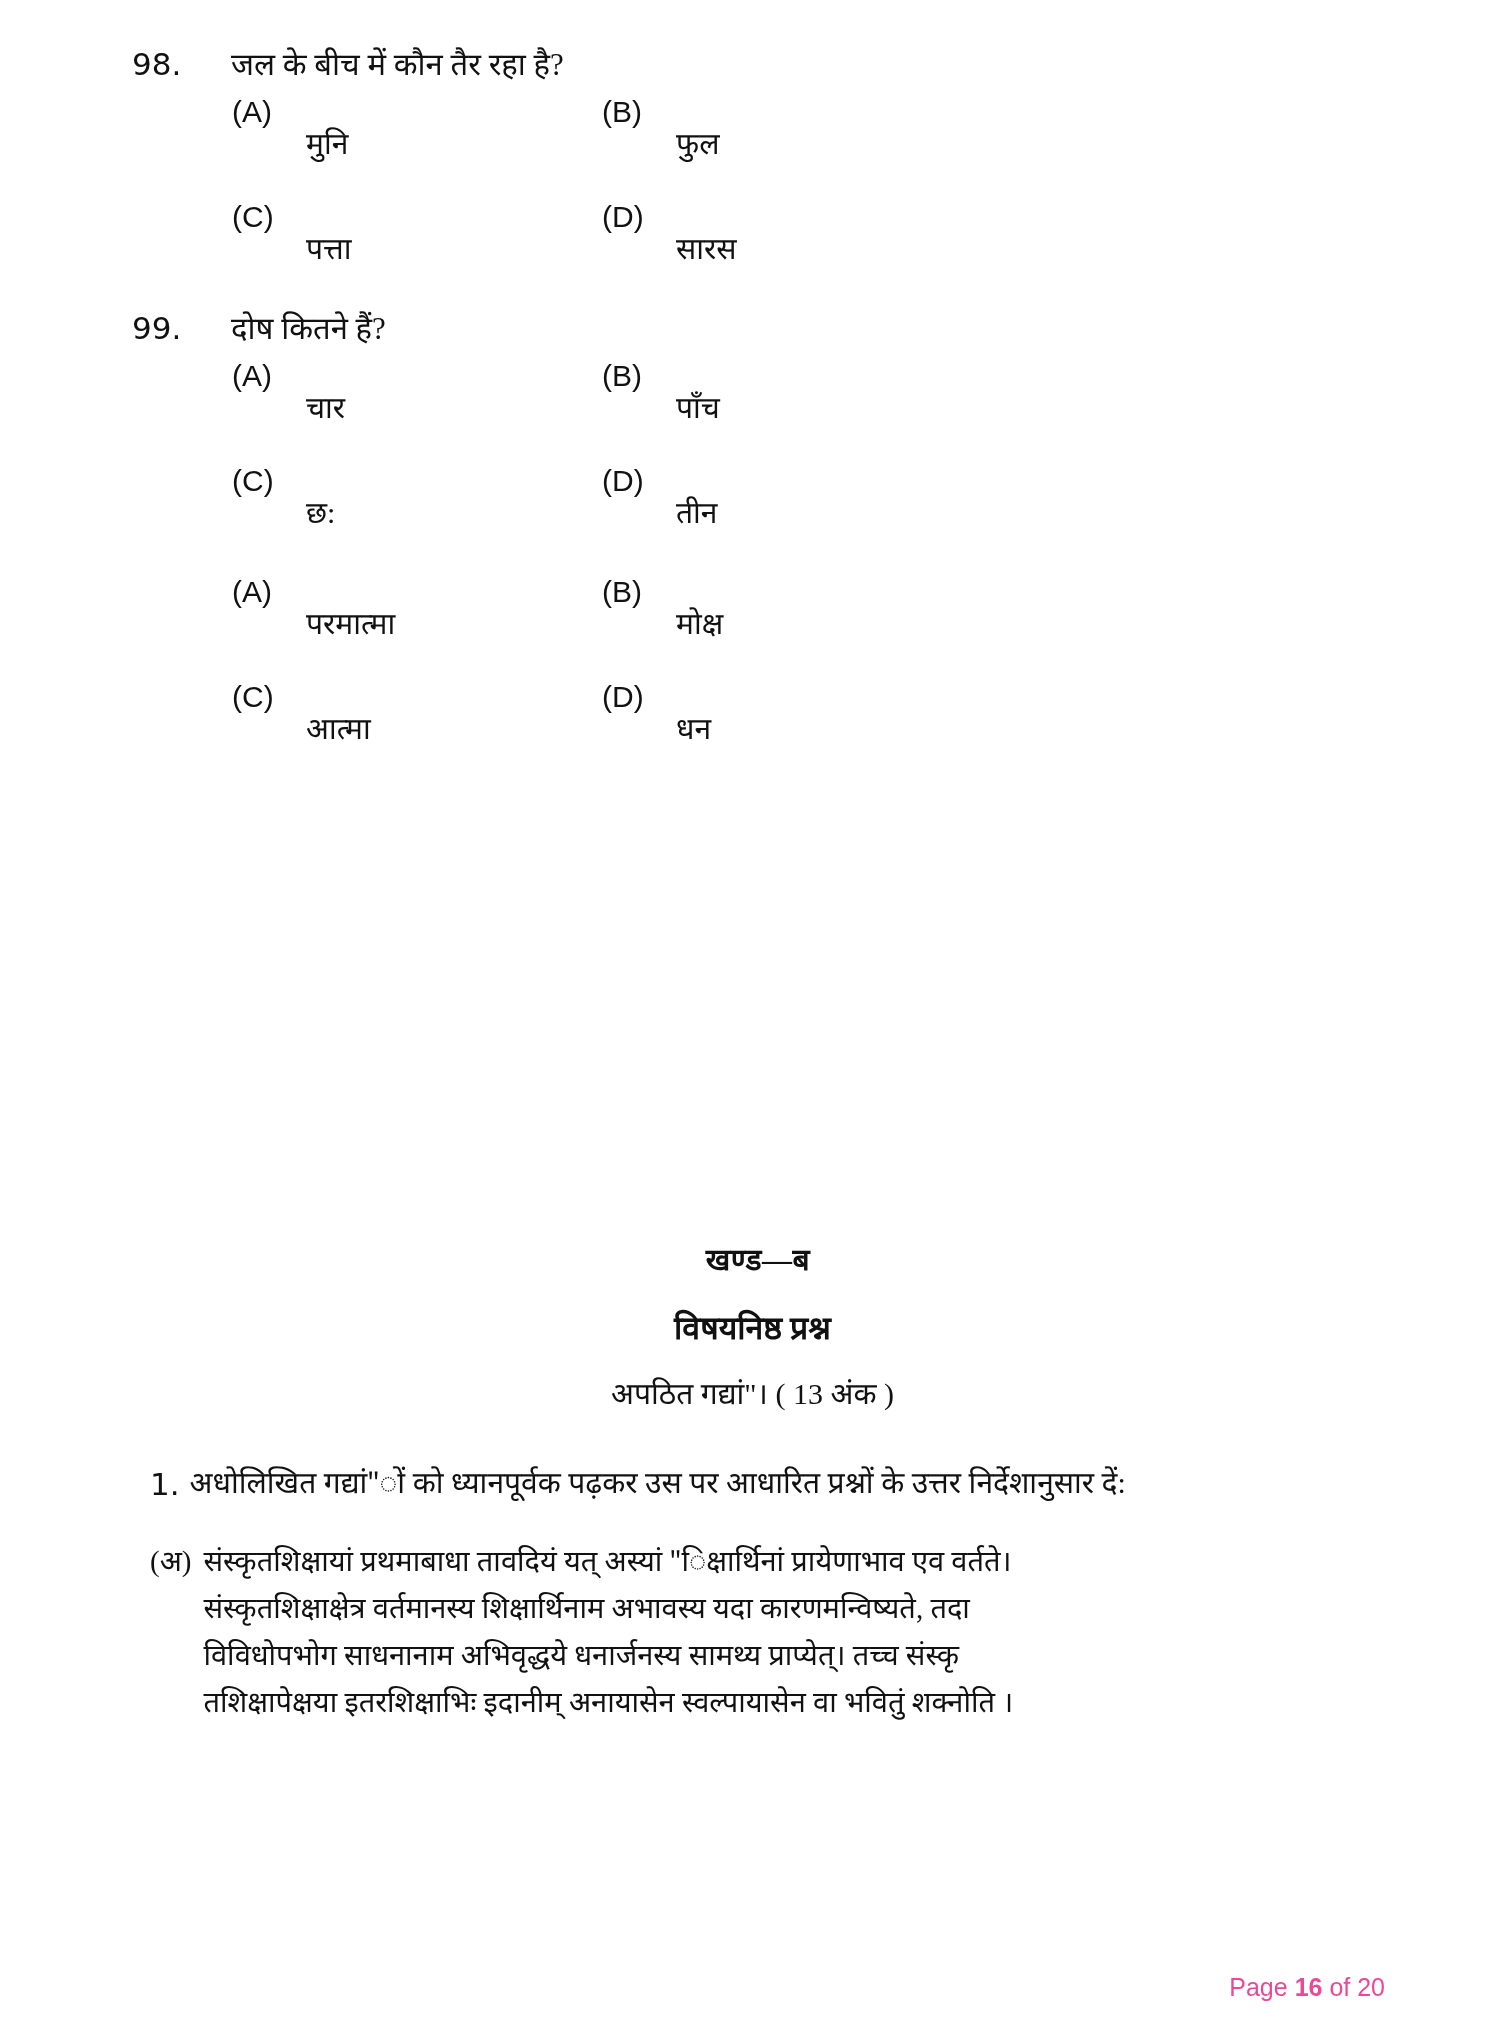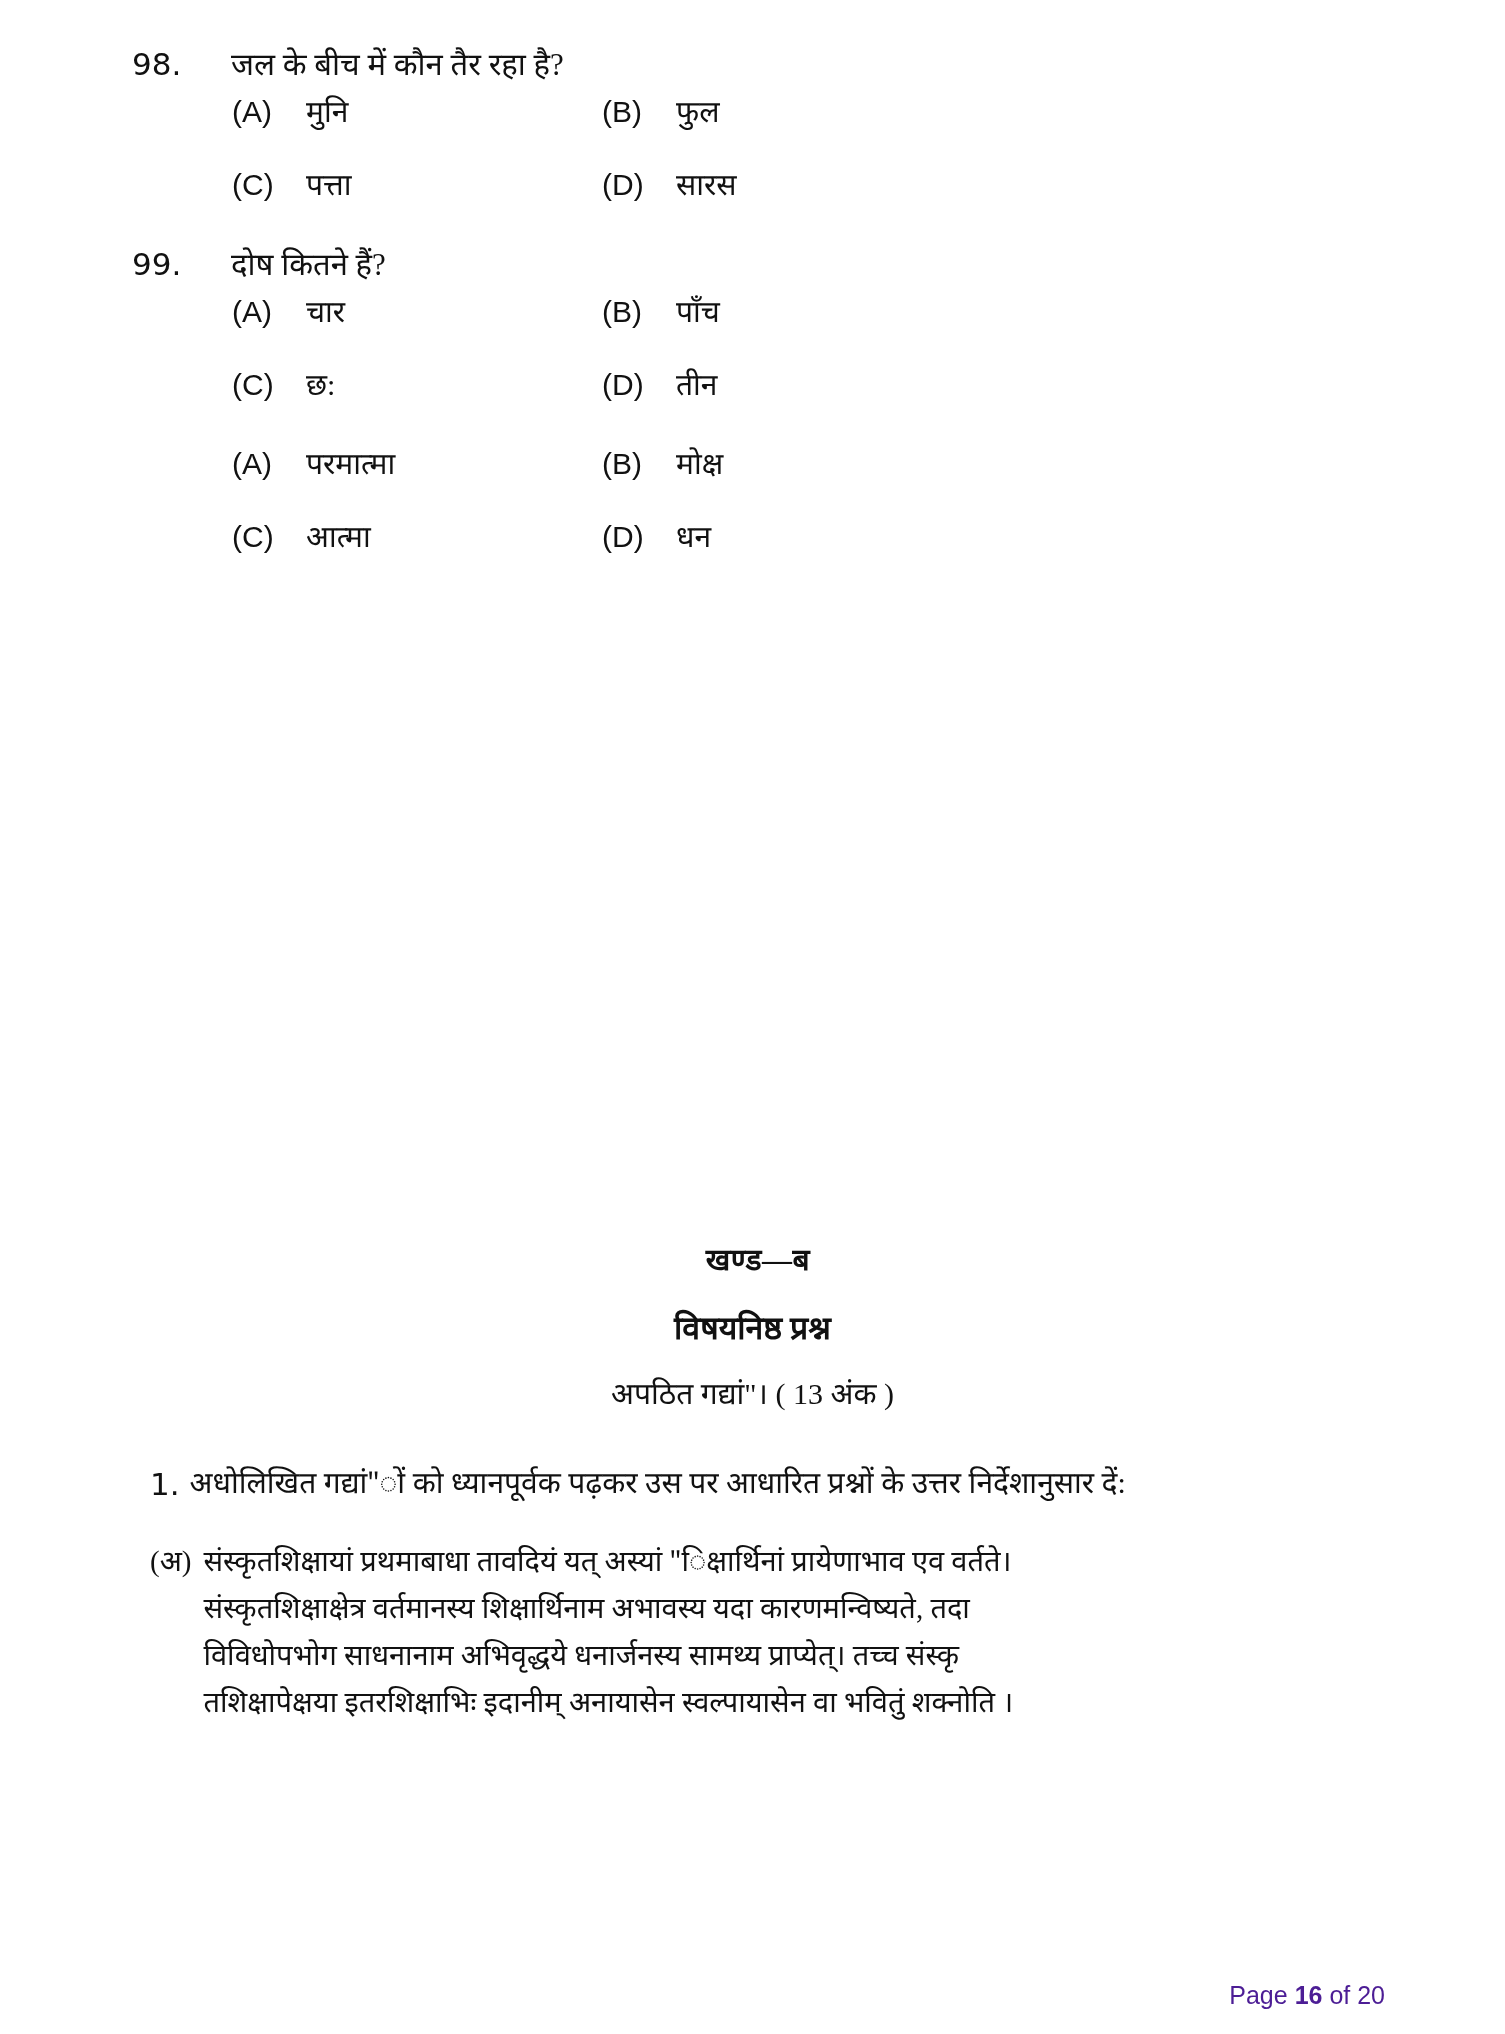--- a/index.html
+++ b/index.html
@@ -73,20 +73,21 @@
     flex: 0 0 auto;
     min-width: 74px;
     font-size: 30px;
     line-height: 1.3;
     font-family: "Liberation Sans", sans-serif;
   }
   .opt-val {
     font-size: 30px;
     line-height: 1.3;
     font-family: "Liberation Serif", "DejaVu Serif", serif;
+    margin-top: 32px;
   }
 
   
   .section-block {
     position: absolute;
     top: 1238px;
     left: 0;
     right: 0;
     text-align: center;
   }
@@ -153,25 +154,25 @@
     hyphens: none;
   }
   .passage-text > span {
     display: block;
     text-align: justify;
   }
 
   
   .footer {
     position: absolute;
-    bottom: 24px;
+    bottom: 32px;
     right: 120px;
     font-size: 25px;
     font-family: "Liberation Sans", sans-serif;
-    color: #4c1d95;
+    color: #ec4899;
   }
   .footer b { font-weight: bold; }
 </style>
 </head>
 <body>
 
 <div class="page">
 
   <div class="mcq-list">
 

